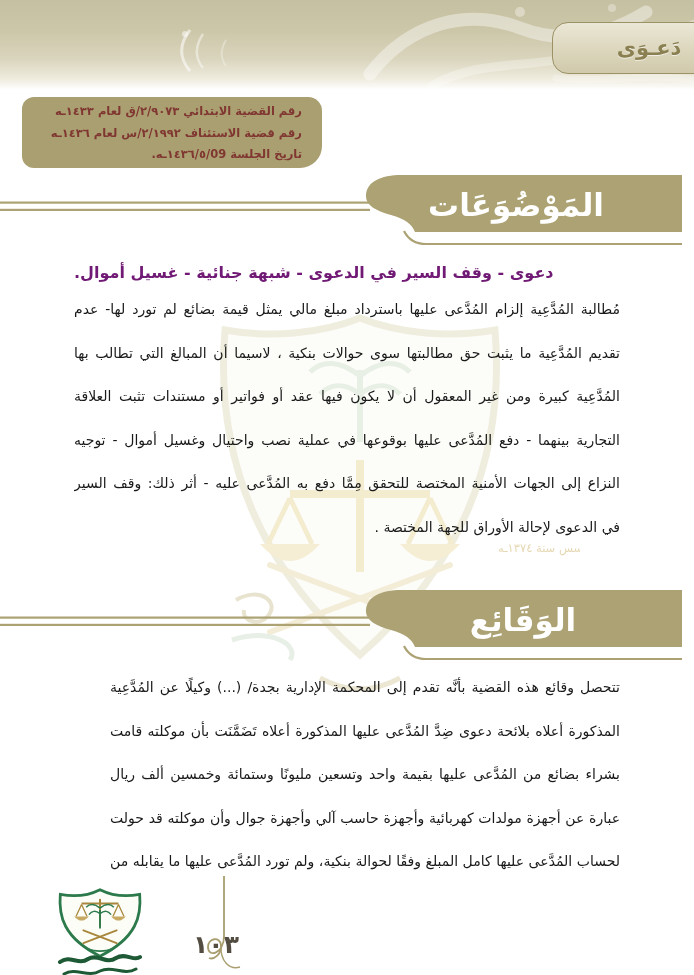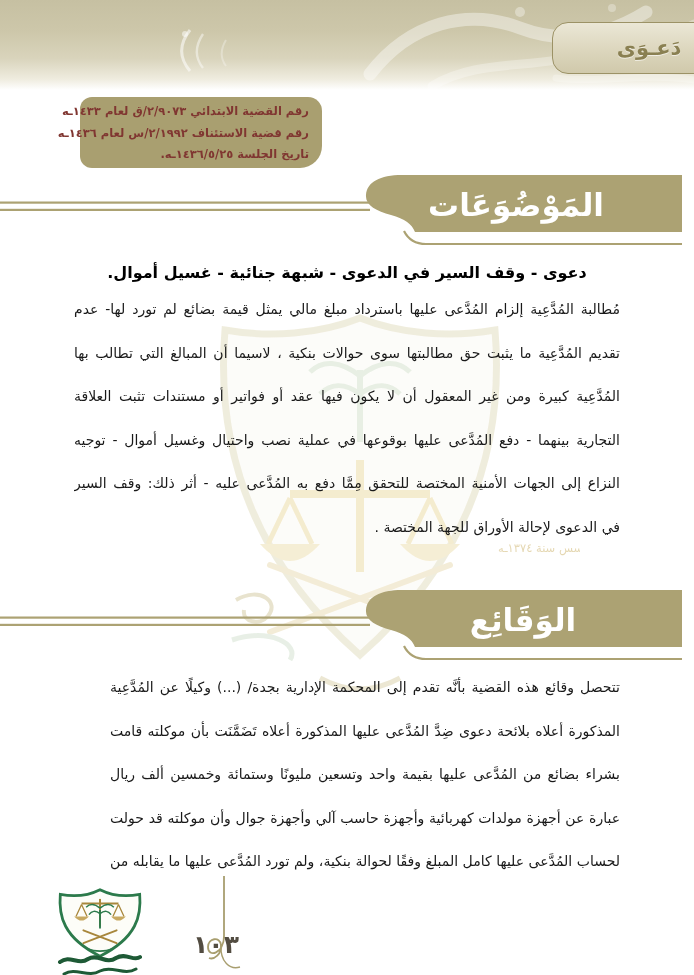--- a/index.html
+++ b/index.html
@@ -20,36 +20,36 @@
     border:1.6px solid #9c9266;border-radius:16px;
     background:linear-gradient(180deg,#ebe7d6 0%,#dcd6bd 55%,#d0c9ab 100%);
     display:flex;align-items:center;justify-content:center;
   }
   .case-tab .tab-label{
     color:#8a8052;font-size:21px;font-weight:bold;letter-spacing:2px;
     text-shadow:0 1px 0 rgba(255,255,255,.6);
   }
   
   .case-box{
-    position:absolute;top:97px;right:372px;width:242px;height:71px;
+    position:absolute;top:97px;right:372px;width:300px;height:71px;
     background:#a99f70;border-radius:12px 14px 22px 12px;
-    padding:4px 13px 0 6px;box-sizing:border-box;
+    padding:4px 20px 0 6px;box-sizing:border-box;
   }
   .case-line{
     color:#803631;font-size:11.5px;font-weight:bold;line-height:21.5px;
     text-align:right;white-space:nowrap;
   }
   
   .sec-head{position:absolute;right:12px;width:694px;height:78px;}
   .sec-head svg{display:block;}
   
   .topic-line{
     position:absolute;top:256px;right:74px;left:74px;
-    font-size:16px;font-weight:bold;color:#000000;
-    line-height:34px;text-align:center;
+    font-size:16px;font-weight:bold;color:#701a75;
+    line-height:34px;text-align:left;
   }
   .para{position:absolute;right:74px;left:74px;z-index:2;}
   .pline{
     height:43.5px;line-height:43.5px;overflow:hidden;
     font-size:14px;color:#191919;
     text-align:justify;text-align-last:justify;
   }
   .pline.last-short{text-align:right;text-align-last:right;}
   
   .watermark{position:absolute;top:310px;right:114px;width:440px;height:430px;z-index:0;opacity:.65;pointer-events:none;}
@@ -83,21 +83,21 @@
       <path d="M226,40 C220,50 220,58 226,66" fill="none" stroke="rgba(255,255,255,0.30)" stroke-width="2"></path>
     </svg>
     <div class="case-tab">
       <span class="tab-label">دَعـوَى</span>
     </div>
   </header>
 
   <div class="case-box z2">
     <div class="case-line">رقم القضية الابتدائي ٢/٩٠٧٣/ق لعام ١٤٣٣ـه</div>
     <div class="case-line">رقم قضية الاستئناف ٢/١٩٩٢/س لعام ١٤٣٦ـه</div>
-    <div class="case-line">تاريخ الجلسة ١٤٣٦/٥/٢٥ـه.</div>
+    <div class="case-line">تاريخ الجلسة ١٤٣٦/٥/09ـه.</div>
   </div>
 
   <svg class="watermark" viewBox="0 0 440 430" aria-hidden="true">
     <path d="M220,8 C260,24 310,28 355,20 C362,105 350,230 220,345 C90,230 78,105 85,20 C130,28 180,24 220,8 Z" fill="rgba(247,245,236,0.45)" stroke="#e8e4cc" stroke-width="7"></path>
     <path d="M220,60 L220,132" stroke="#dce7d6" stroke-width="6" fill="none"></path>
     <path d="M220,66 C200,50 182,50 170,62 M220,66 C240,50 258,50 270,62 M220,84 C204,72 190,74 180,84 M220,84 C236,72 250,74 260,84" stroke="#dce7d6" stroke-width="5" fill="none"></path>
     <path d="M220,150 L220,262" stroke="#efe2b6" stroke-width="8"></path>
     <path d="M150,184 L290,184" stroke="#efe2b6" stroke-width="8"></path>
     <path d="M150,188 L128,234 M150,188 L172,234" stroke="#efe2b6" stroke-width="5" fill="none"></path>
     <path d="M120,234 Q150,268 180,234 Z" fill="#f1e6c0"></path>

